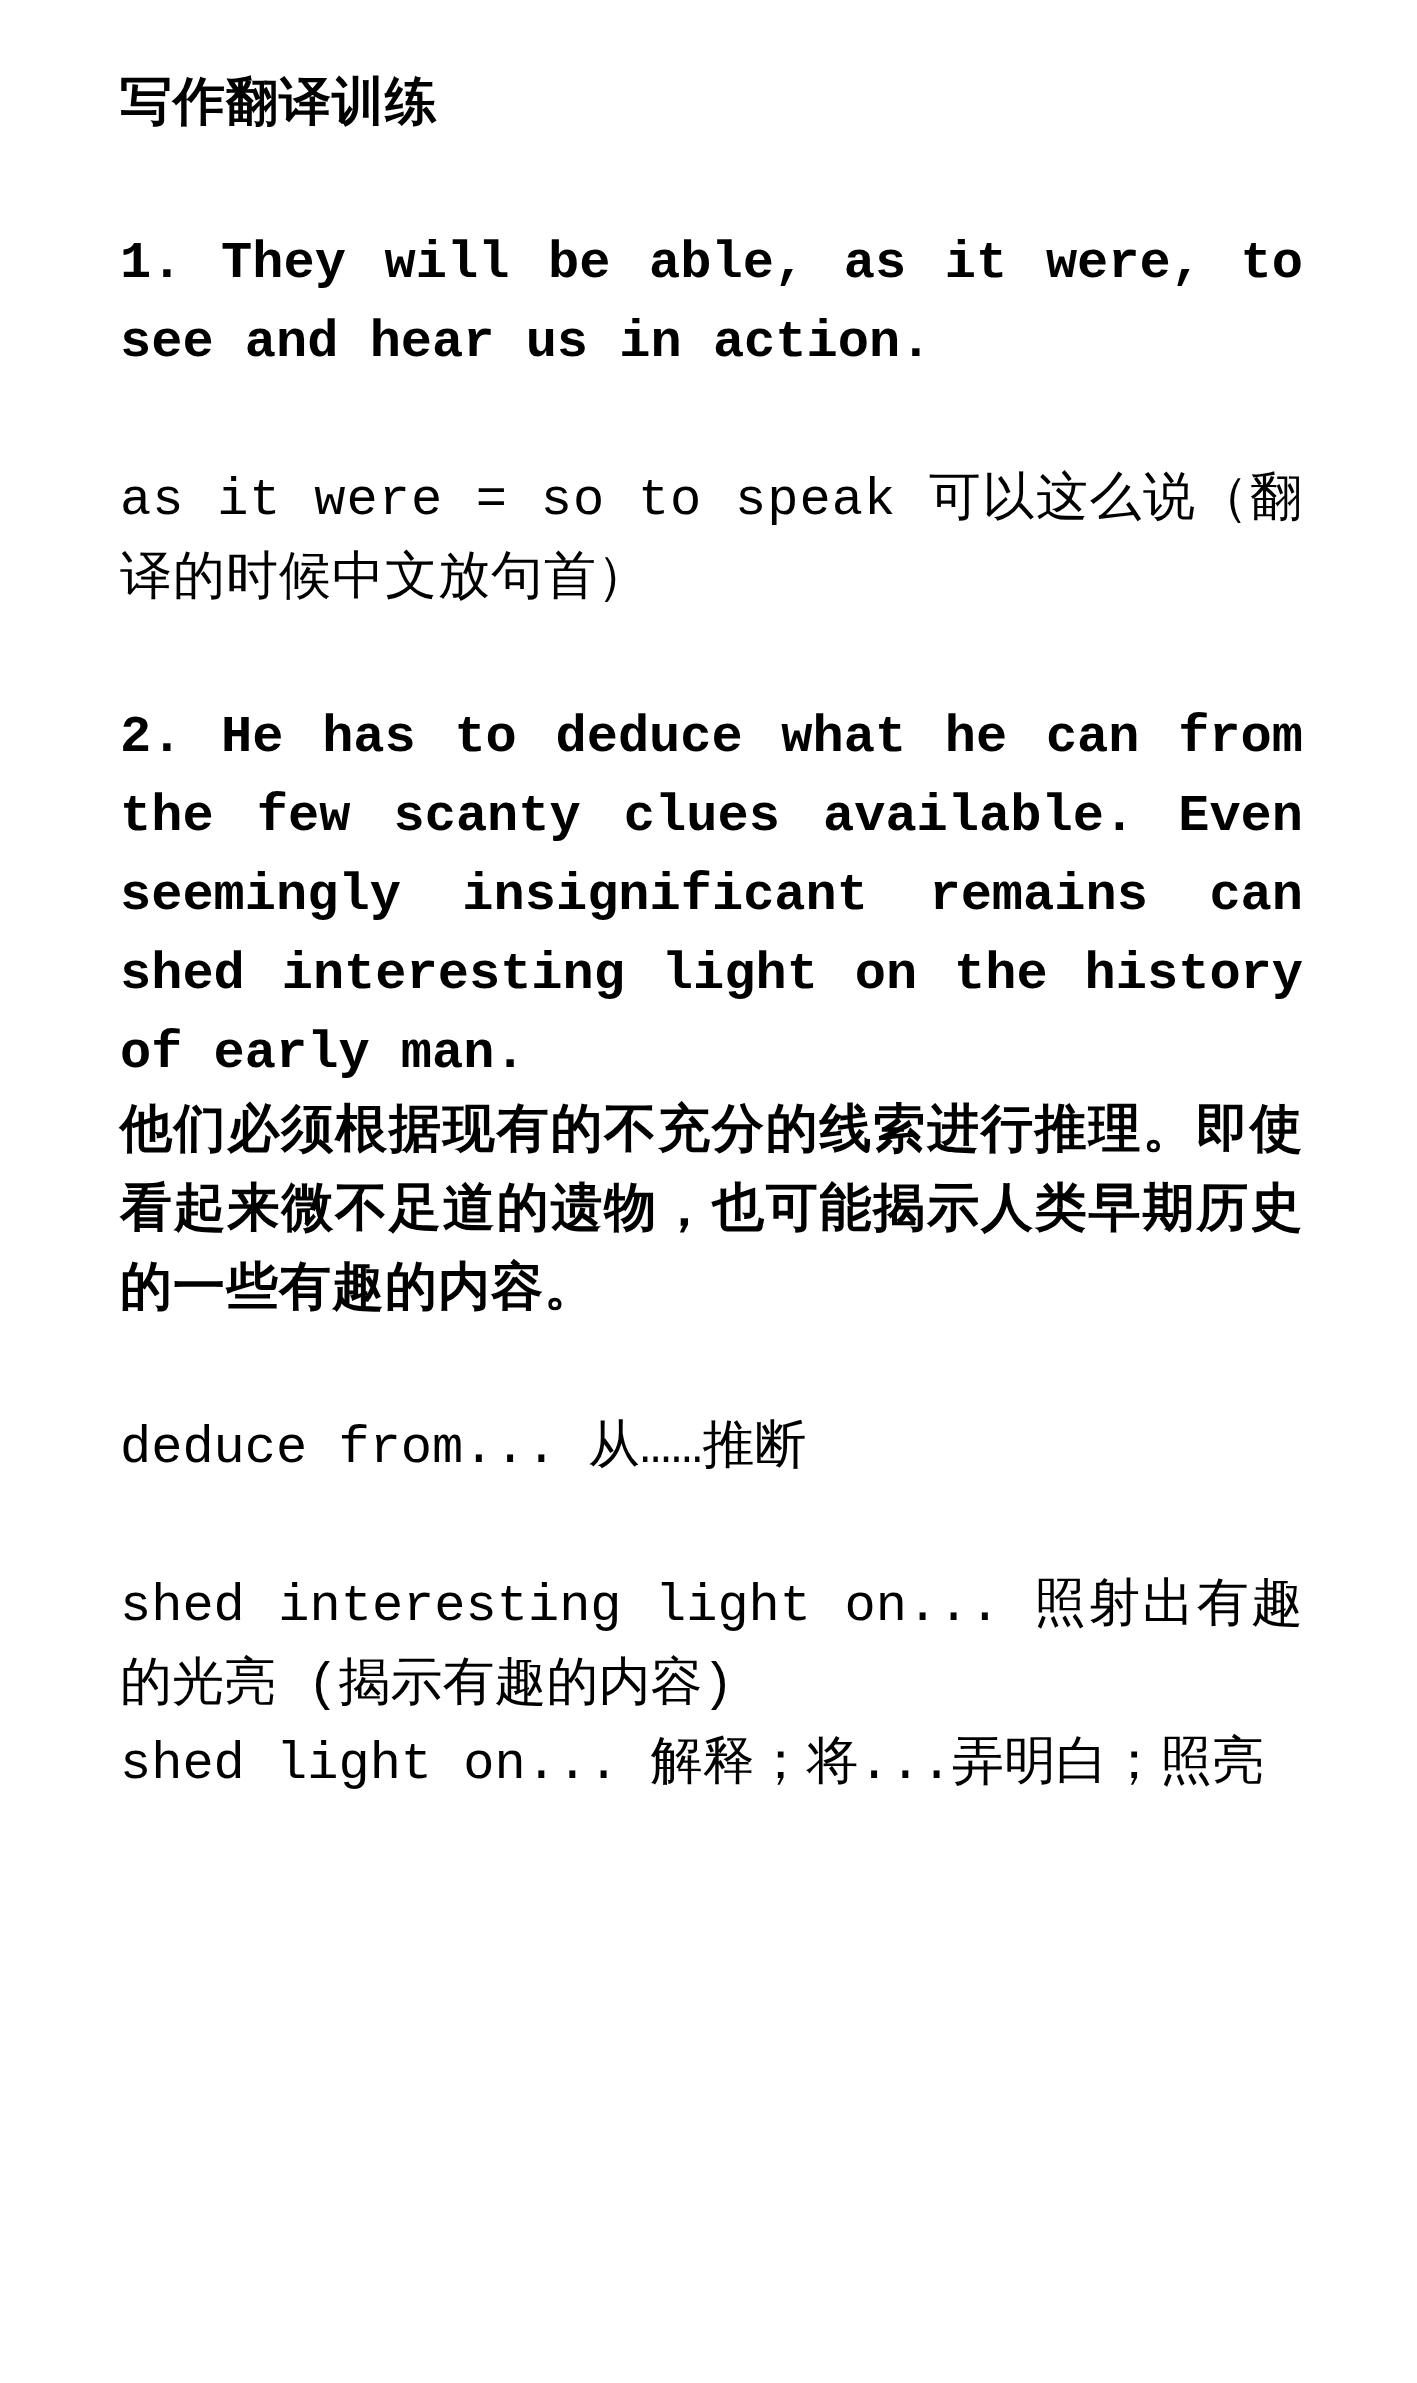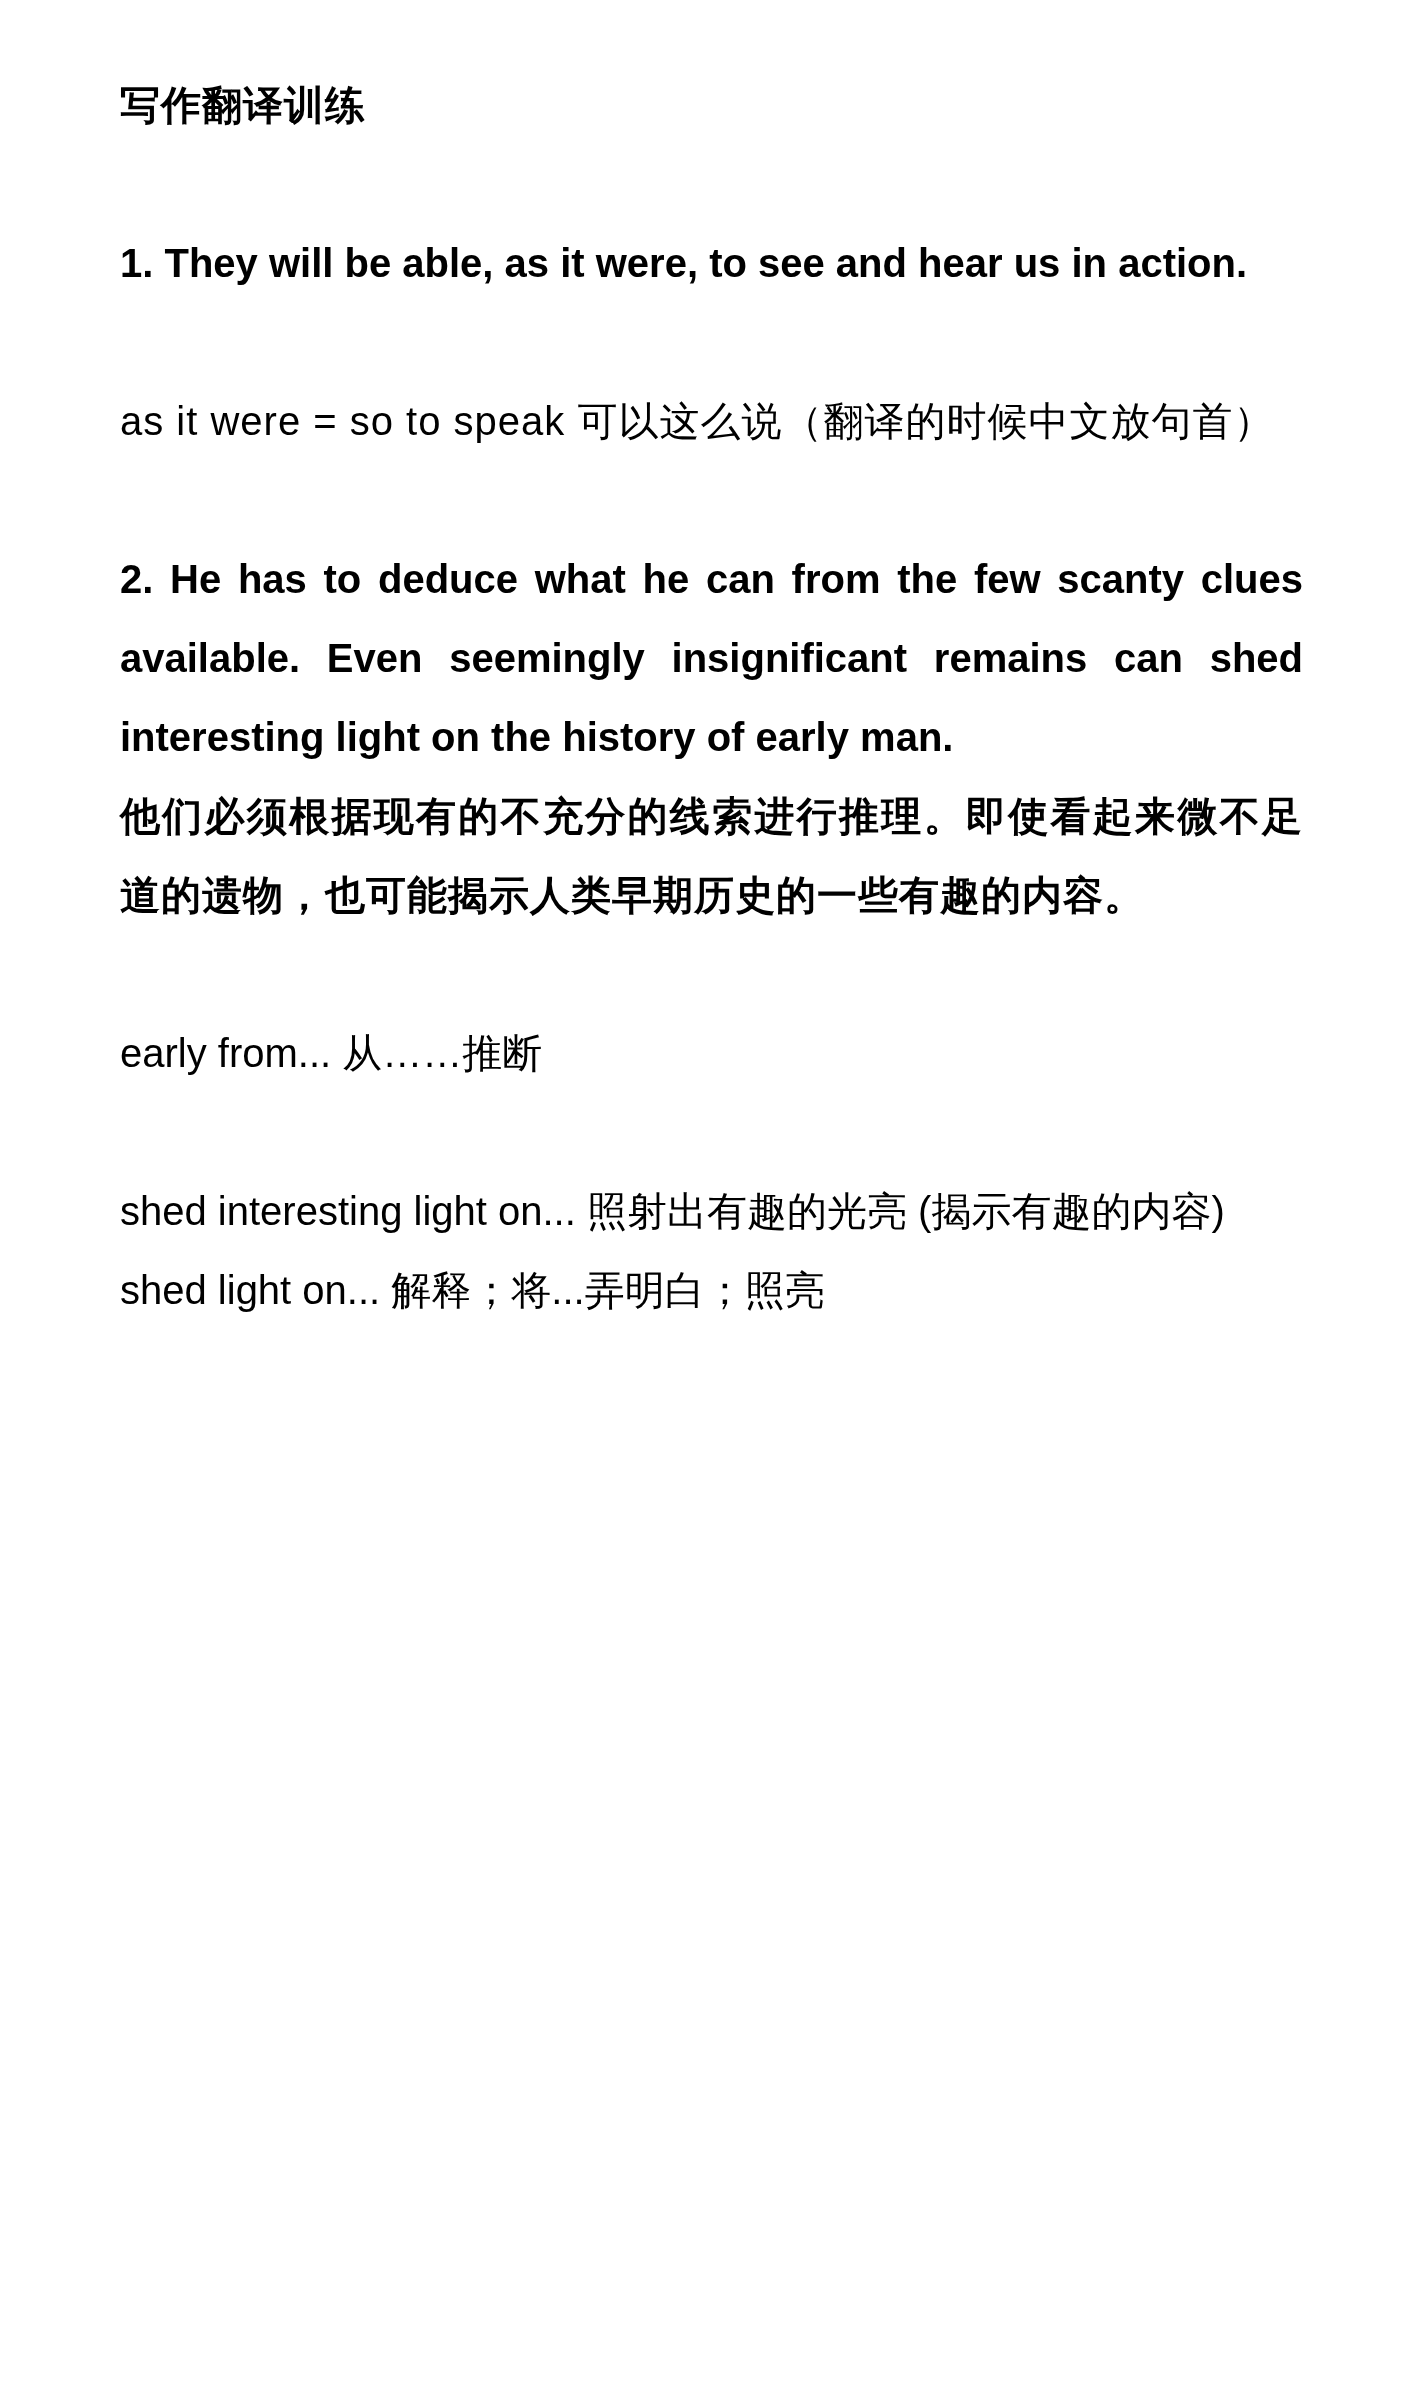--- a/index.html
+++ b/index.html
@@ -12,22 +12,22 @@
       height: 2383px;
       overflow: hidden;
       position: relative;
     }
     .page {
       position: absolute;
       left: 120px;
       top: 66px;
       width: 1183px;
       color: #000000;
-      font-family: Liberation Sans, sans-serif;
-      font-size: 40px;
+      font-family: Liberation Mono, monospace;
+      font-size: 52px;
       line-height: 79px;
     }
     .para {
       margin: 0;
       text-align: justify;
       text-align-last: left;
       word-spacing: 0;
     }
     .bold { font-weight: bold; }
     .normal { font-weight: normal; }
@@ -48,21 +48,21 @@
     <p class="para bold"><span>1.</span> <span>They will be able, as it were, to see and hear us in action.</span></p>
     <div class="gap"></div>
     <p class="para normal cn">as it were = so to speak  可以这么说（翻译的时候中文放句首）</p>
   </div>
   <div class="gap"></div>
 
   <div>
     <p class="para bold"><span>2.</span> <span>He has to deduce what he can from the few scanty clues available. Even seemingly insignificant remains can shed interesting light on the history of early man.</span></p>
     <p class="para bold cn">他们必须根据现有的不充分的线索进行推理。即使看起来微不足道的遗物，也可能揭示人类早期历史的一些有趣的内容。</p>
     <div class="gap"></div>
-    <p class="para normal">early from...  从……推断</p>
+    <p class="para normal">deduce from...  从……推断</p>
     <div class="gap"></div>
     <p class="para normal">shed interesting light on...  照射出有趣的光亮  (揭示有趣的内容)</p>
     <p class="para normal">shed light on...  解释；将...弄明白；照亮</p>
   </div>
   <div class="gap"></div>
 
 
 </div>
 
 </body></html>

